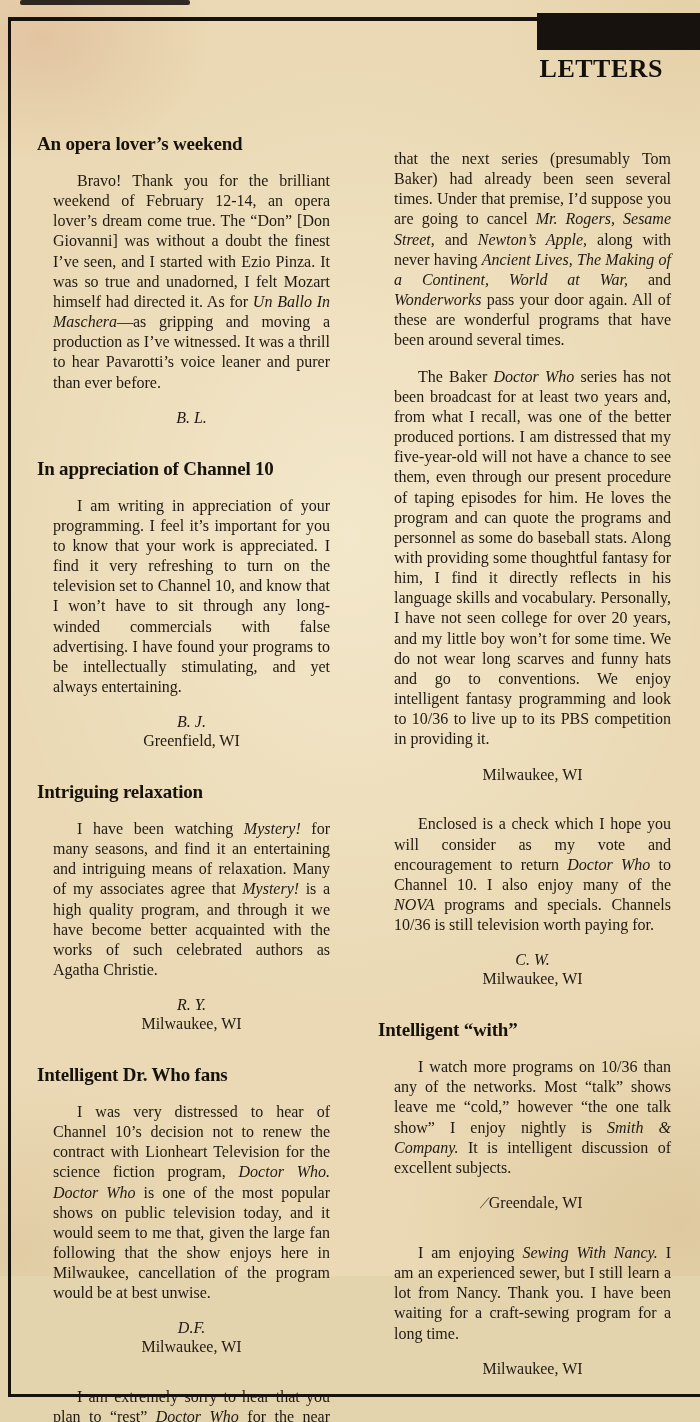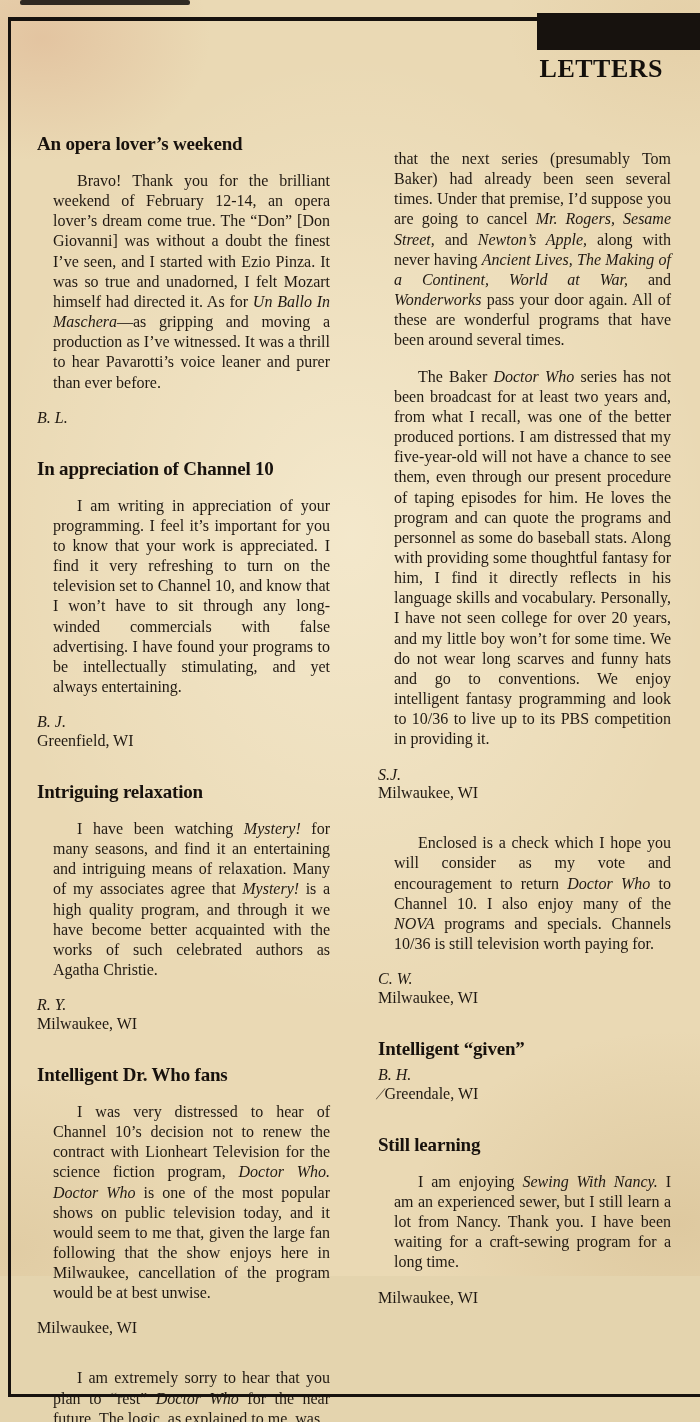--- a/index.html
+++ b/index.html
@@ -36,21 +36,21 @@
   .col{width:309px;flex:0 0 309px;}
   .letter{margin:0 0 30px 0;}
   .letter h2{
     font-size:19px;font-weight:bold;margin:0 0 5px 0;letter-spacing:-.2px;color:#18120d;
   }
   .letter p{
     margin:16px;font-size:16px;line-height:1.26;text-align:justify;
     text-indent:24px;color:#201912;
   }
   .letter p.no-indent{text-indent:0;}
-  .sig{margin-top:6px;text-align:left;font-size:16px;line-height:1.18;color:#201912;}
+  .sig{margin-top:6px;text-align:center;font-size:16px;line-height:1.18;color:#201912;}
   .sig .initials{font-style:italic;}
   .sig .slash{
     display:inline-block;font-style:italic;transform:skewX(-18deg);
     margin-right:2px;color:#4a3f30;
   }
   i{font-style:italic;}
 </style>
 </head>
 <body>
 
@@ -83,52 +83,51 @@
           <p>I have been watching <i>Mystery!</i> for many seasons, and find it an entertaining and intriguing means of relaxation. Many of my associates agree that <i>Mystery!</i> is a high quality program, and through it we have become better acquainted with the works of such celebrated authors as Agatha Christie.</p>
           <div class="sig">
             <div class="initials">R. Y.</div>
             <div class="location"><span>Milwaukee, WI</span></div>
           </div>
         </section>
         <section class="letter">
           <h2>Intelligent Dr. Who fans</h2>
           <p>I was very distressed to hear of Channel 10’s decision not to renew the contract with Lionheart Television for the science fiction program, <i>Doctor Who. Doctor Who</i> is one of the most popular shows on public television today, and it would seem to me that, given the large fan following that the show enjoys here in Milwaukee, cancellation of the program would be at best unwise.</p>
           <div class="sig">
+            <div class="initials">D.F.</div>
             <div class="location"><span>Milwaukee, WI</span></div>
           </div>
         </section>
         <section class="letter">
           <p>I am extremely sorry to hear that you plan to “rest” <i>Doctor Who</i> for the near future. The logic, as explained to me, was</p>
         </section>
       </div>
     <div class="col" id="col-right">
         <section class="letter">
           <p class="no-indent">that the next series (presumably Tom Baker) had already been seen several times. Under that premise, I’d suppose you are going to cancel <i>Mr. Rogers,</i> <i>Sesame Street,</i> and <i>Newton’s Apple,</i> along with never having <i>Ancient Lives, The Making of a Continent, World at War,</i> and <i>Wonderworks</i> pass your door again. All of these are wonderful programs that have been around several times.</p>
           <p>The Baker <i>Doctor Who</i> series has not been broadcast for at least two years and, from what I recall, was one of the better produced portions. I am distressed that my five-year-old will not have a chance to see them, even through our present procedure of taping episodes for him. He loves the program and can quote the programs and personnel as some do baseball stats. Along with providing some thoughtful fantasy for him, I find it directly reflects in his language skills and vocabulary. Personally, I have not seen college for over 20 years, and my little boy won’t for some time. We do not wear long scarves and funny hats and go to conventions. We enjoy intelligent fantasy programming and look to 10/36 to live up to its PBS competition in providing it.</p>
           <div class="sig">
-            <div class="initials">S.J.</div>
             <div class="location"><span>Milwaukee, WI</span></div>
           </div>
         </section>
         <section class="letter">
           <p>Enclosed is a check which I hope you will consider as my vote and encouragement to return <i>Doctor Who</i> to Channel 10. I also enjoy many of the <i>NOVA</i> programs and specials. Channels 10/36 is still television worth paying for.</p>
           <div class="sig">
             <div class="initials">C. W.</div>
             <div class="location"><span>Milwaukee, WI</span></div>
           </div>
         </section>
         <section class="letter">
-          <h2>Intelligent “given”</h2>
+          <h2>Intelligent “with”</h2>
+          <p>I watch more programs on 10/36 than any of the networks. Most “talk” shows leave me “cold,” however “the one talk show” I enjoy nightly is <i>Smith &amp; Company.</i> It is intelligent discussion of excellent subjects.</p>
           <div class="sig">
-            <div class="initials">B. H.</div>
             <div class="location"><span class="slash">/</span><span>Greendale, WI</span></div>
           </div>
         </section>
         <section class="letter">
-          <h2>Still learning</h2>
           <p>I am enjoying <i>Sewing With Nancy.</i> I am an experienced sewer, but I still learn a lot from Nancy. Thank you. I have been waiting for a craft-sewing program for a long time.</p>
           <div class="sig">
             <div class="location"><span>Milwaukee, WI</span></div>
           </div>
         </section>
       </div>
   </div>
 
   <div class="rule bottom-rule"></div>
 </div>

